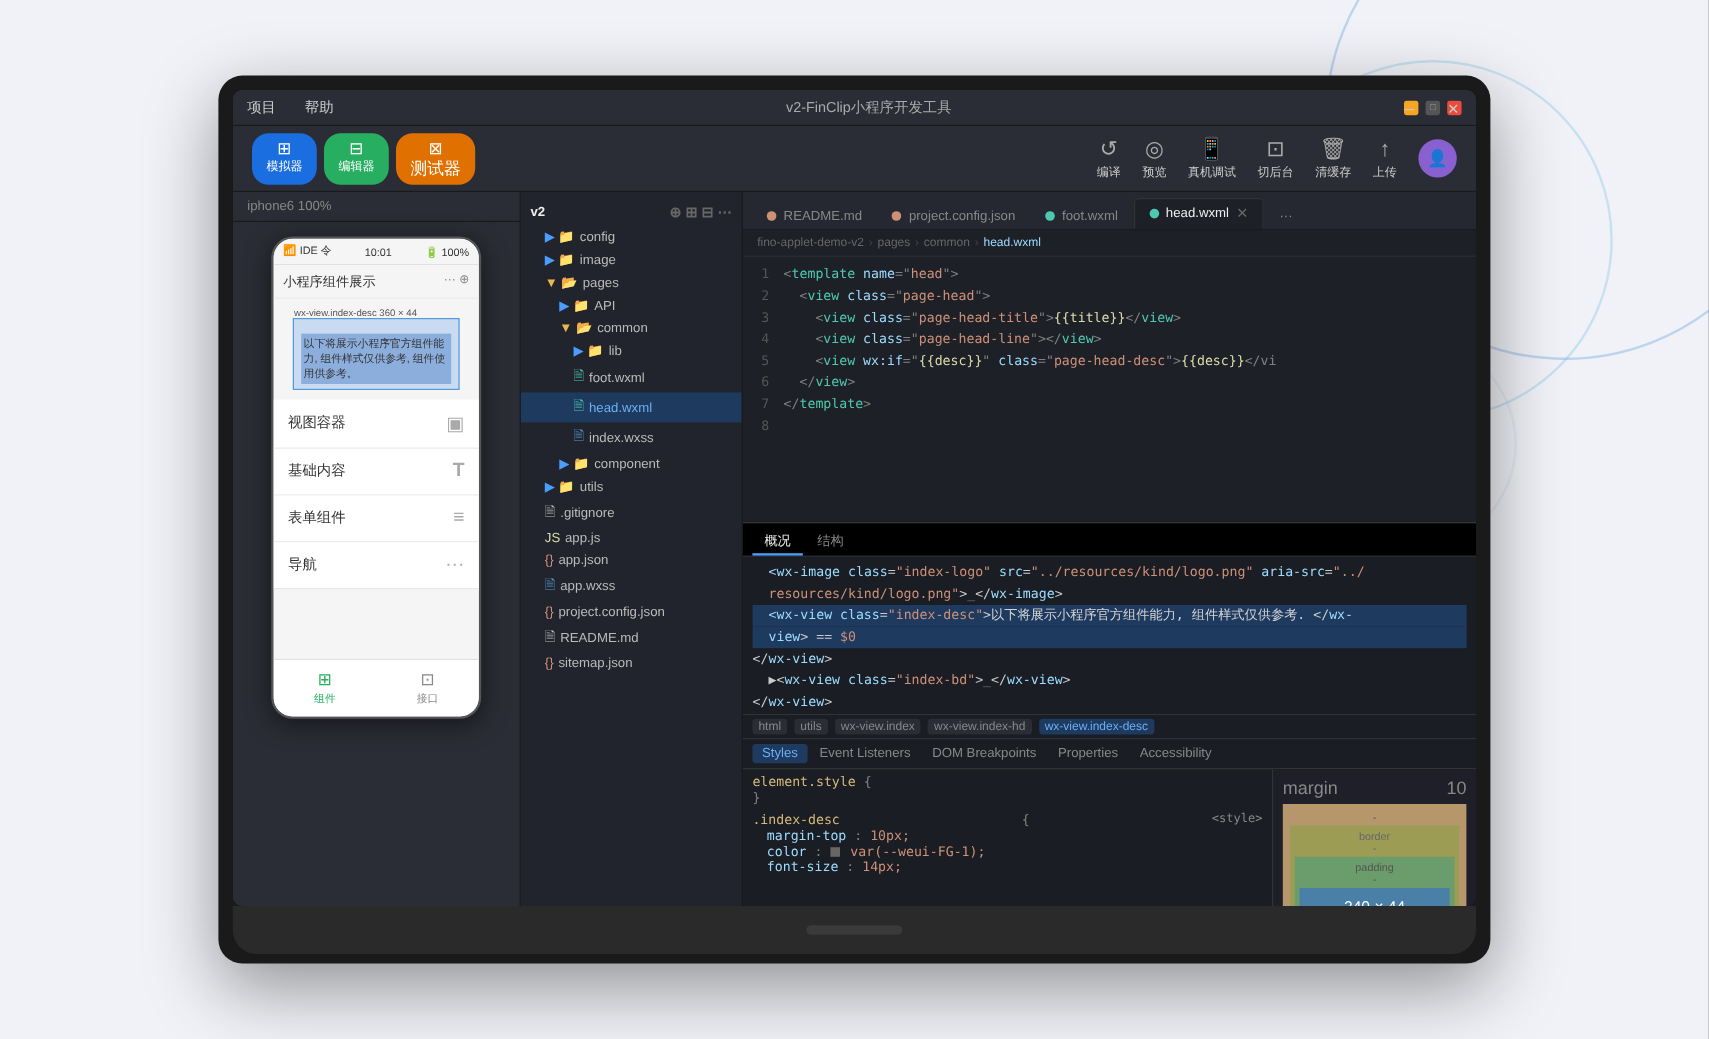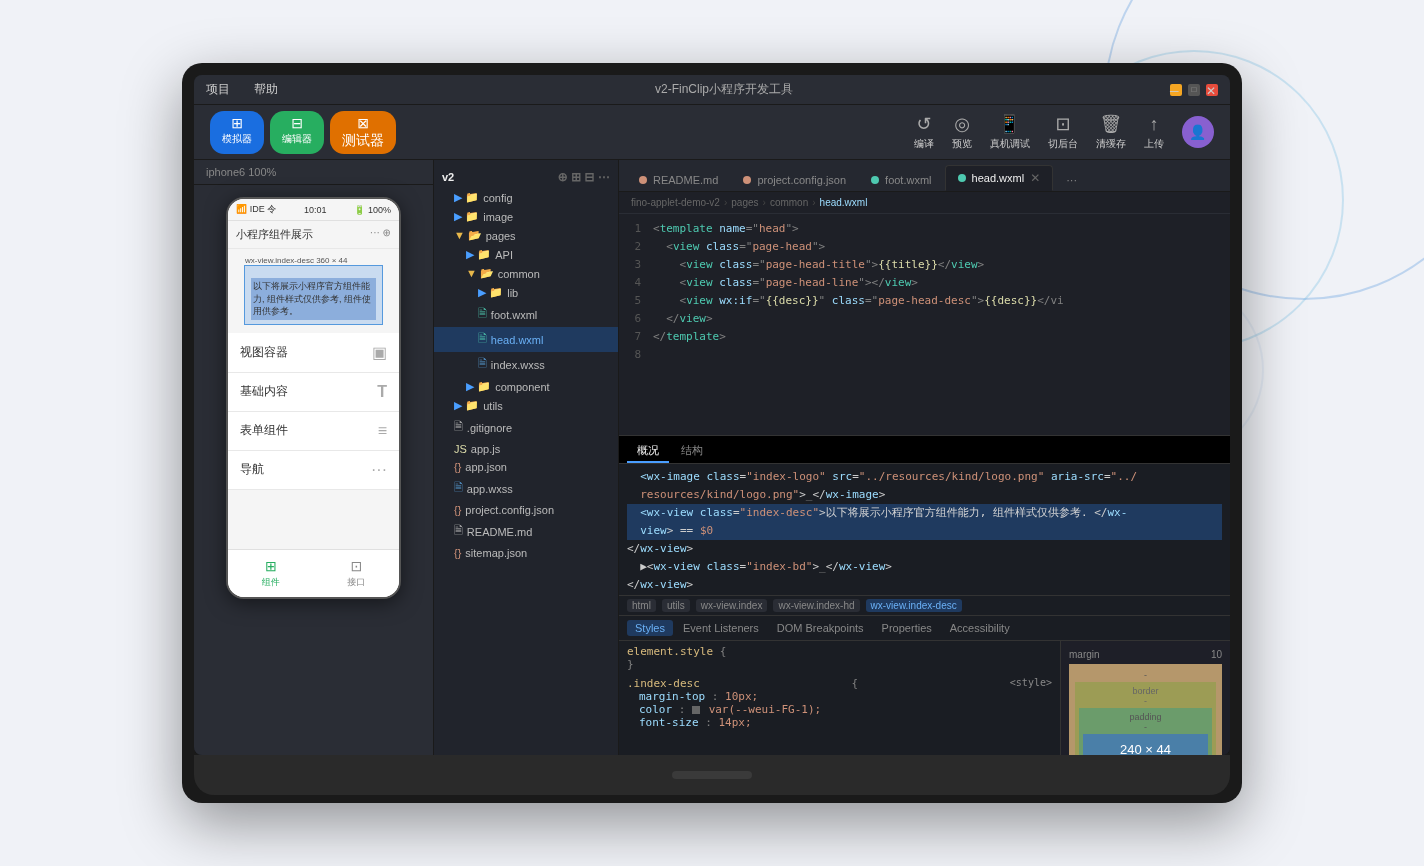--- a/index.html
+++ b/index.html
@@ -547,21 +547,21 @@
     .style-selector { color: #d7ba7d; }
     .style-prop { color: #9cdcfe; }
     .style-value { color: #ce9178; }
     .style-source {
       color: #888;
       font-size: 10px;
       text-align: right;
     }
     .style-brace { color: #808080; }
     .box-model-label {
-      font-size: 10px;
+      font-size: 15px;
       color: #888;
       margin-bottom: 4px;
     }
     .box-margin {
       background: #b5976b;
       padding: 6px;
       position: relative;
     }
     .box-border {
       background: #9c9c55;

